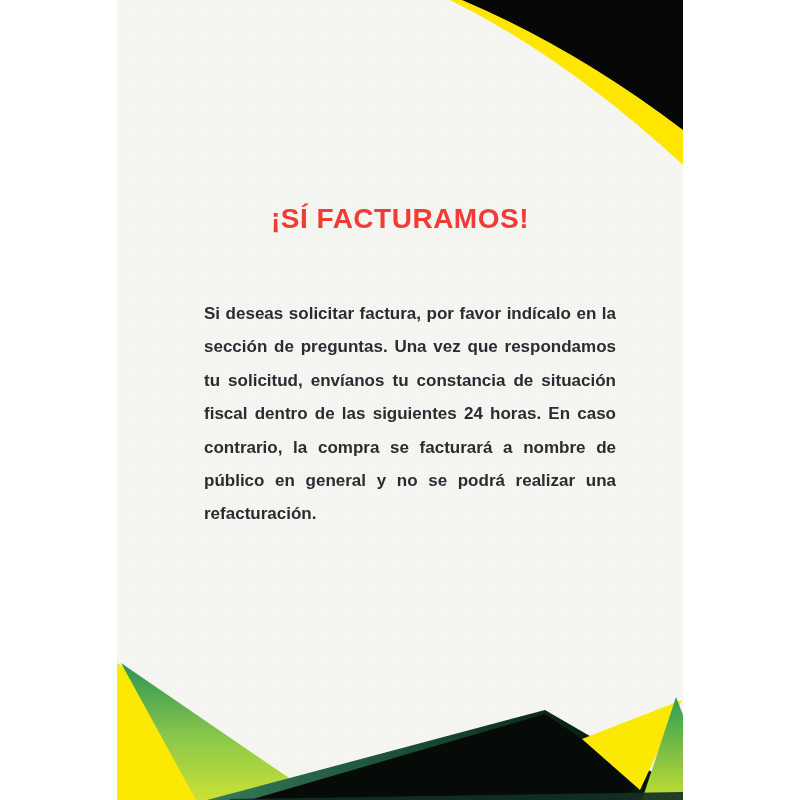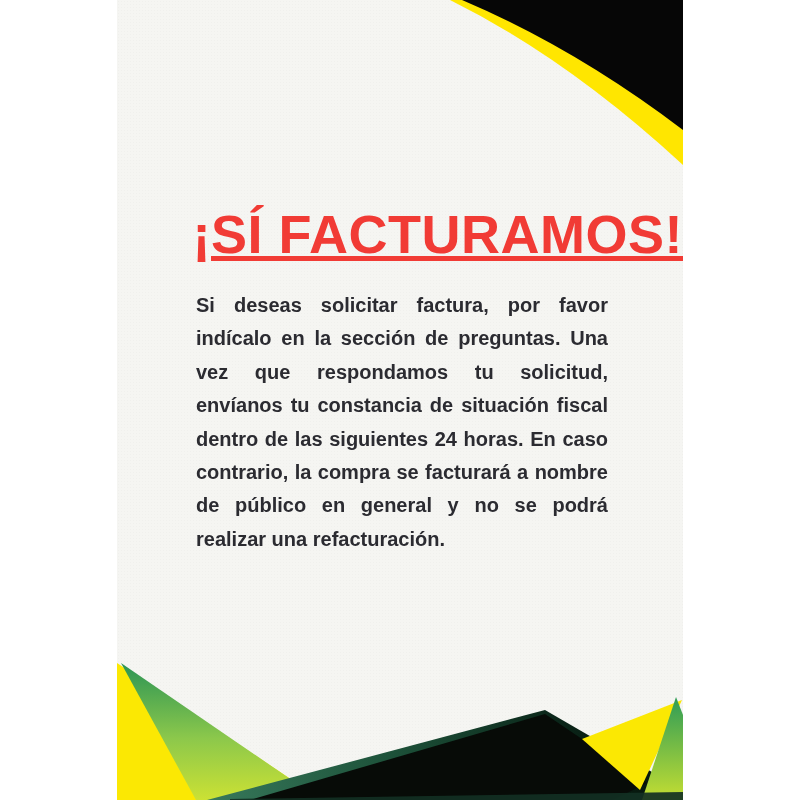--- a/index.html
+++ b/index.html
@@ -46,28 +46,27 @@
   }
   .flag-svg{position:absolute;left:0;top:114px;width:242px;height:38px;display:block;}
   .tagline{
     position:absolute;left:4px;top:150px;
     font-size:14.5px;font-weight:700;color:var(--tagline-red);
     letter-spacing:0.2px;white-space:pre;
   }
   
   .headline{
     position:absolute;left:0;top:203px;width:566px;margin:0;
-    text-align:right;
-    font-size:54px;font-weight:800;letter-spacing:0.5px;
+    text-align:center;
+    font-size:28px;font-weight:800;letter-spacing:0.5px;
     color:var(--accent-red);
-    text-decoration:underline;
   }
   .body-copy{
-    position:absolute;left:79px;top:289px;width:412px;margin:0;
-    font-size:20px;font-weight:700;line-height:33.4px;
+    position:absolute;left:79px;top:289px;width:412px;margin:8px;
+    font-size:17px;font-weight:700;line-height:33.4px;
     color:var(--body-text);
     text-align:justify;
     -moz-text-align-last:left;
     text-align-last:left;
   }
   
   .corner-bottom{position:absolute;left:0;bottom:0;width:566px;height:200px;display:block;}
 </style>
 </head>
 <body>

